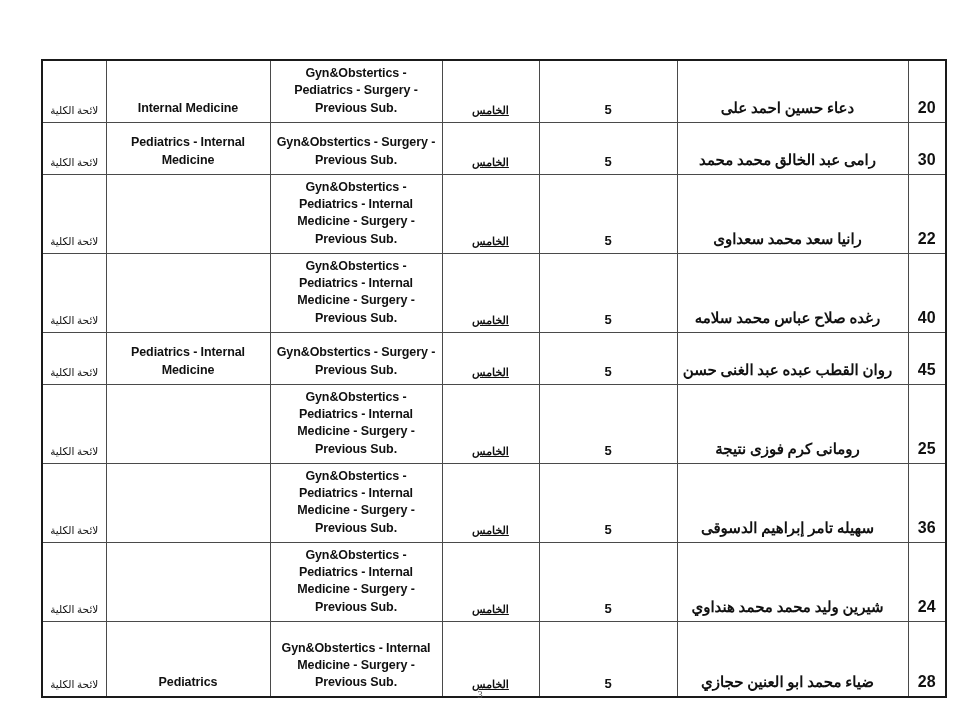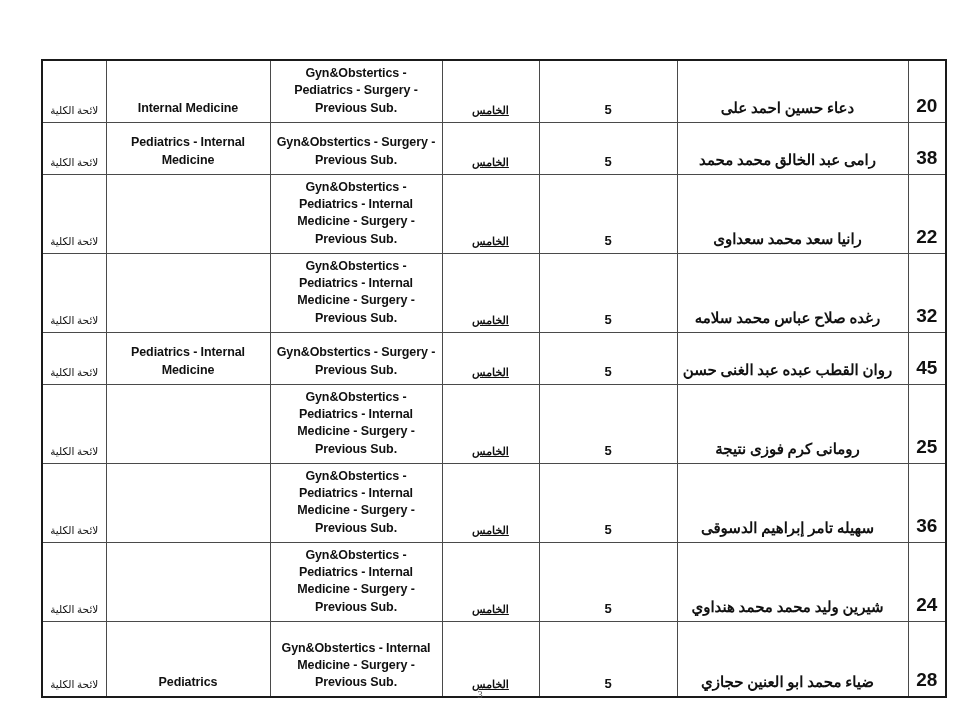--- a/index.html
+++ b/index.html
@@ -115,21 +115,21 @@
     text-align: center;
     font-family: "Liberation Serif", serif;
     font-size: 15px;
     font-weight: 700;
     color: #111;
     padding-right: 14px;
   }
 
   td.no-cell .cell-pad {
     text-align: center;
-    font-size: 19px;
+    font-size: 16px;
     font-weight: 700;
     color: #111;
   }
 
   .page-number {
     position: absolute;
     left: 0;
     top: 688px;
     width: 960px;
     text-align: center;
@@ -192,21 +192,21 @@
             <td class="level-cell shaded">
               <div class="cell-pad">الخامس</div>
             </td>
             <td class="count-cell shaded">
               <div class="cell-pad">5</div>
             </td>
             <td class="name-cell shaded">
               <div class="cell-pad">رامى عبد الخالق محمد محمد</div>
             </td>
             <td class="no-cell">
-              <div class="cell-pad">38</div>
+              <div class="cell-pad">30</div>
             </td>
           </tr>
           <tr style="height: 76px;">
             <td class="reg-cell">
               <div class="cell-pad">لائحة الكلية</div>
             </td>
             <td class="subject-cell shaded">
               <div class="cell-pad"></div>
             </td>
             <td class="subject-cell shaded">
@@ -238,21 +238,21 @@
             <td class="level-cell">
               <div class="cell-pad">الخامس</div>
             </td>
             <td class="count-cell">
               <div class="cell-pad">5</div>
             </td>
             <td class="name-cell">
               <div class="cell-pad">رغده صلاح عباس محمد سلامه</div>
             </td>
             <td class="no-cell">
-              <div class="cell-pad">32</div>
+              <div class="cell-pad">40</div>
             </td>
           </tr>
           <tr style="height: 52px;">
             <td class="reg-cell">
               <div class="cell-pad">لائحة الكلية</div>
             </td>
             <td class="subject-cell shaded">
               <div class="cell-pad">Pediatrics - Internal Medicine</div>
             </td>
             <td class="subject-cell shaded">

